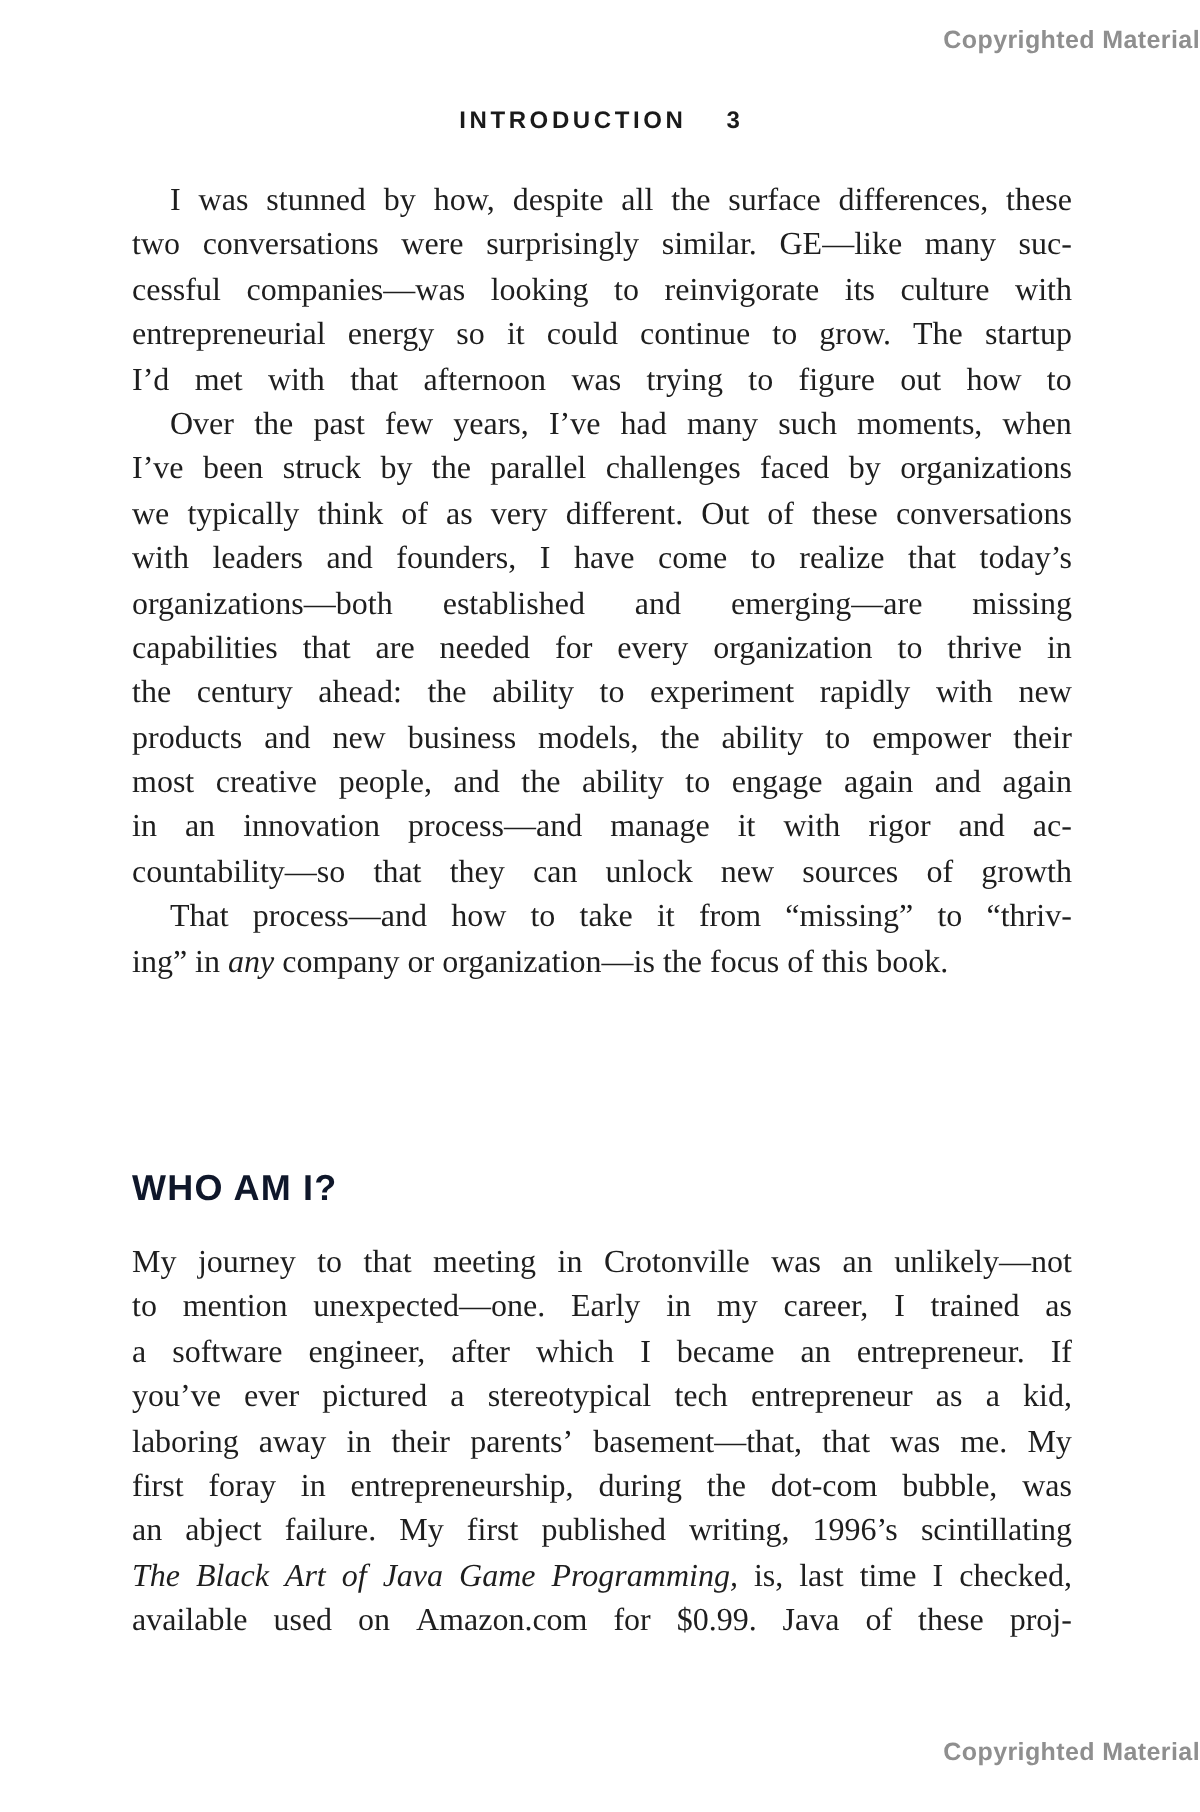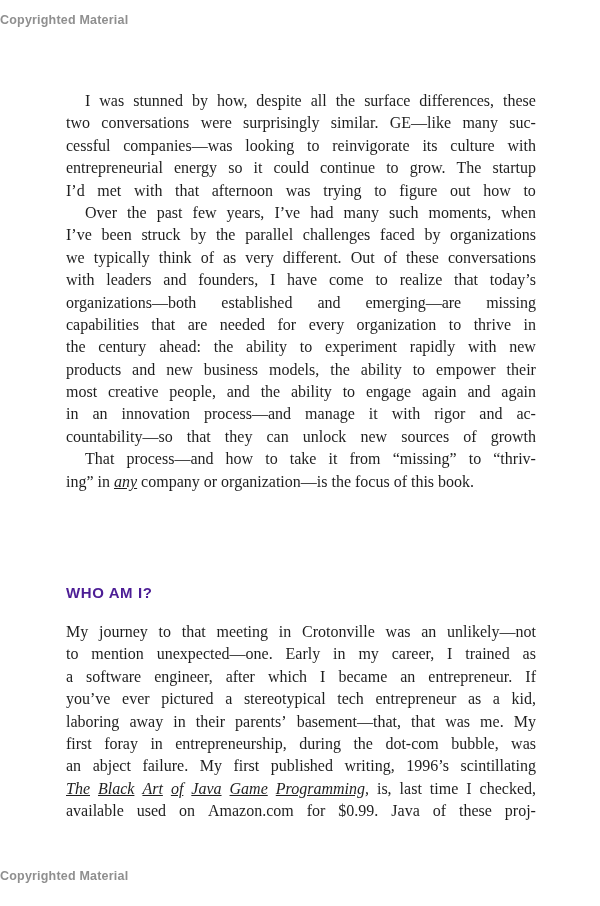--- a/index.html
+++ b/index.html
@@ -8,21 +8,21 @@
     width: 600px;
     height: 906px;
     background: #ffffff;
     overflow: hidden;
     font-family: "Liberation Serif", "DejaVu Serif", serif;
   }
   .banner {
     position: absolute;
     left: 0;
     width: 600px;
-    text-align: left;
+    text-align: right;
     font-family: "Liberation Sans", sans-serif;
     font-weight: bold;
     font-size: 12.5px;
     letter-spacing: 0.2px;
     color: #8f8f8f;
   }
   .banner.top { top: 13px; }
   .banner.bottom { top: 869px; }
   .running-head {
     position: absolute;
@@ -48,38 +48,41 @@
   #block2 { top: 623px; }
   .line {
     display: flex;
     justify-content: space-between;
     align-items: baseline;
     height: 22.4px;
     white-space: nowrap;
   }
   .line.last { display: block; white-space: normal; }
   .line.indent { padding-left: 19px; }
-  .it { font-style: italic; text-decoration: underline; }
+  .it { font-style: italic; }
   .section-heading {
     position: absolute;
     left: 66px;
     top: 584px;
     font-family: "Liberation Sans", sans-serif;
     font-weight: bold;
-    font-size: 15px;
+    font-size: 18px;
     letter-spacing: 0.6px;
-    color: #4c1d95;
+    color: #0f172a;
   }
 </style>
 </head>
 <body>
 
 <div class="page">
   <div class="banner top">Copyrighted Material</div>
 
+  <div class="running-head">
+    <span>INTRODUCTION</span><span class="pageno">3</span>
+  </div>
 
   <div id="block1" class="textblock">
       <div>
         <div class="line indent">
           <span class="word">I</span>
           <span class="word">was</span>
           <span class="word">stunned</span>
           <span class="word">by</span>
           <span class="word">how,</span>
           <span class="word">despite</span>

